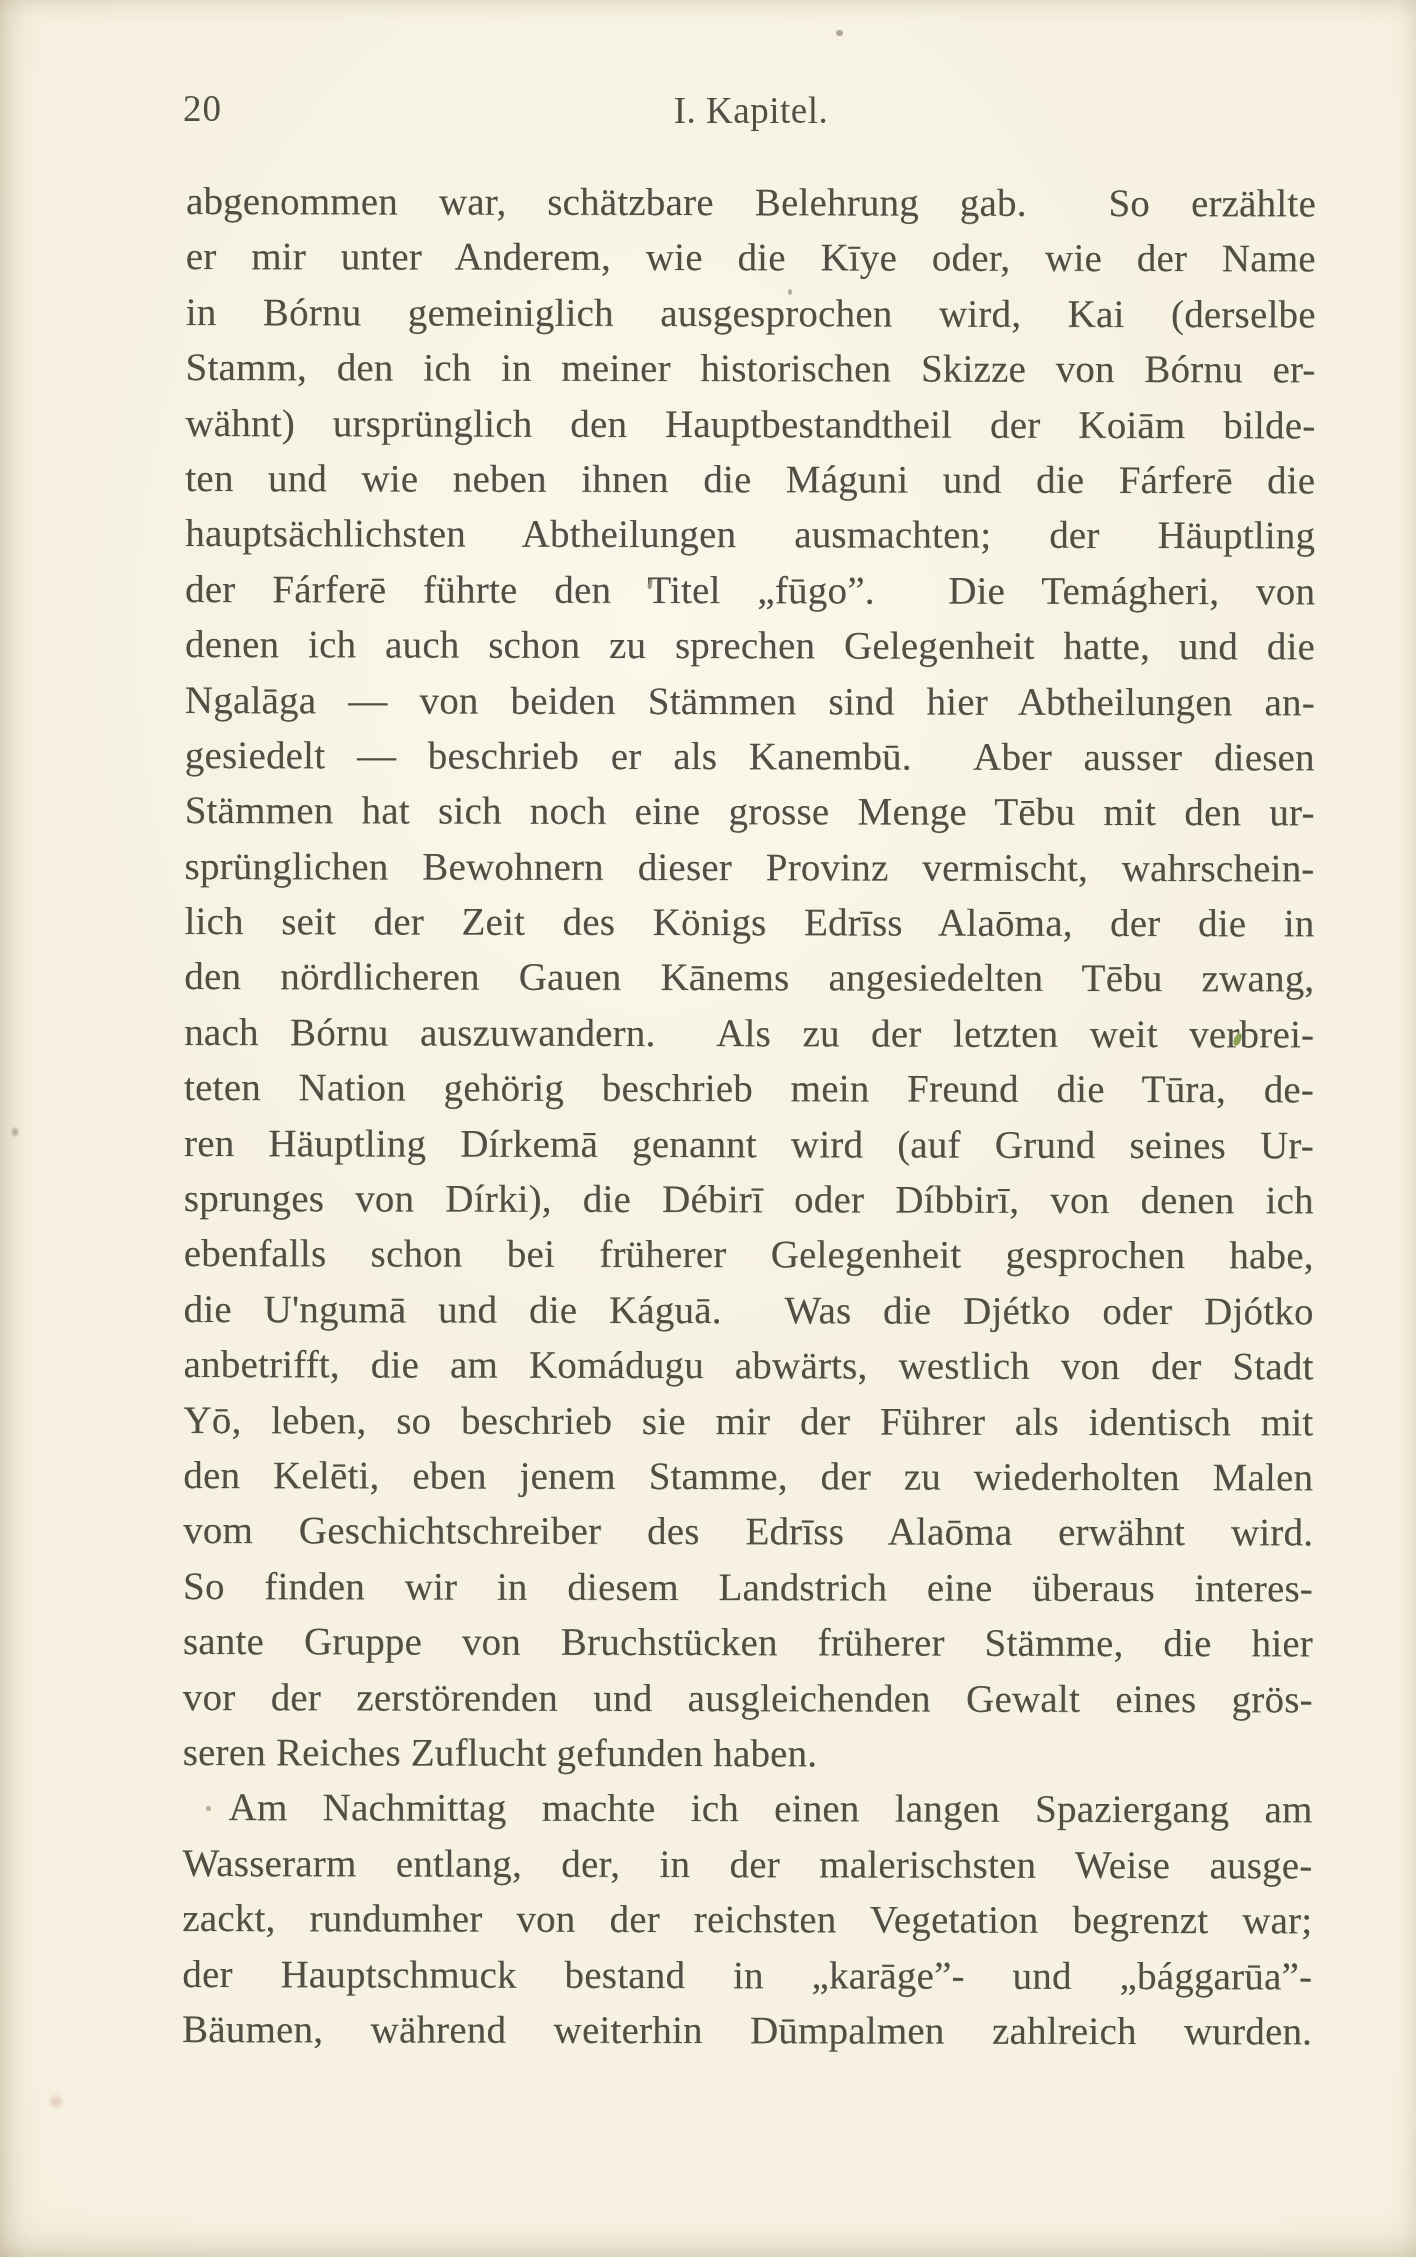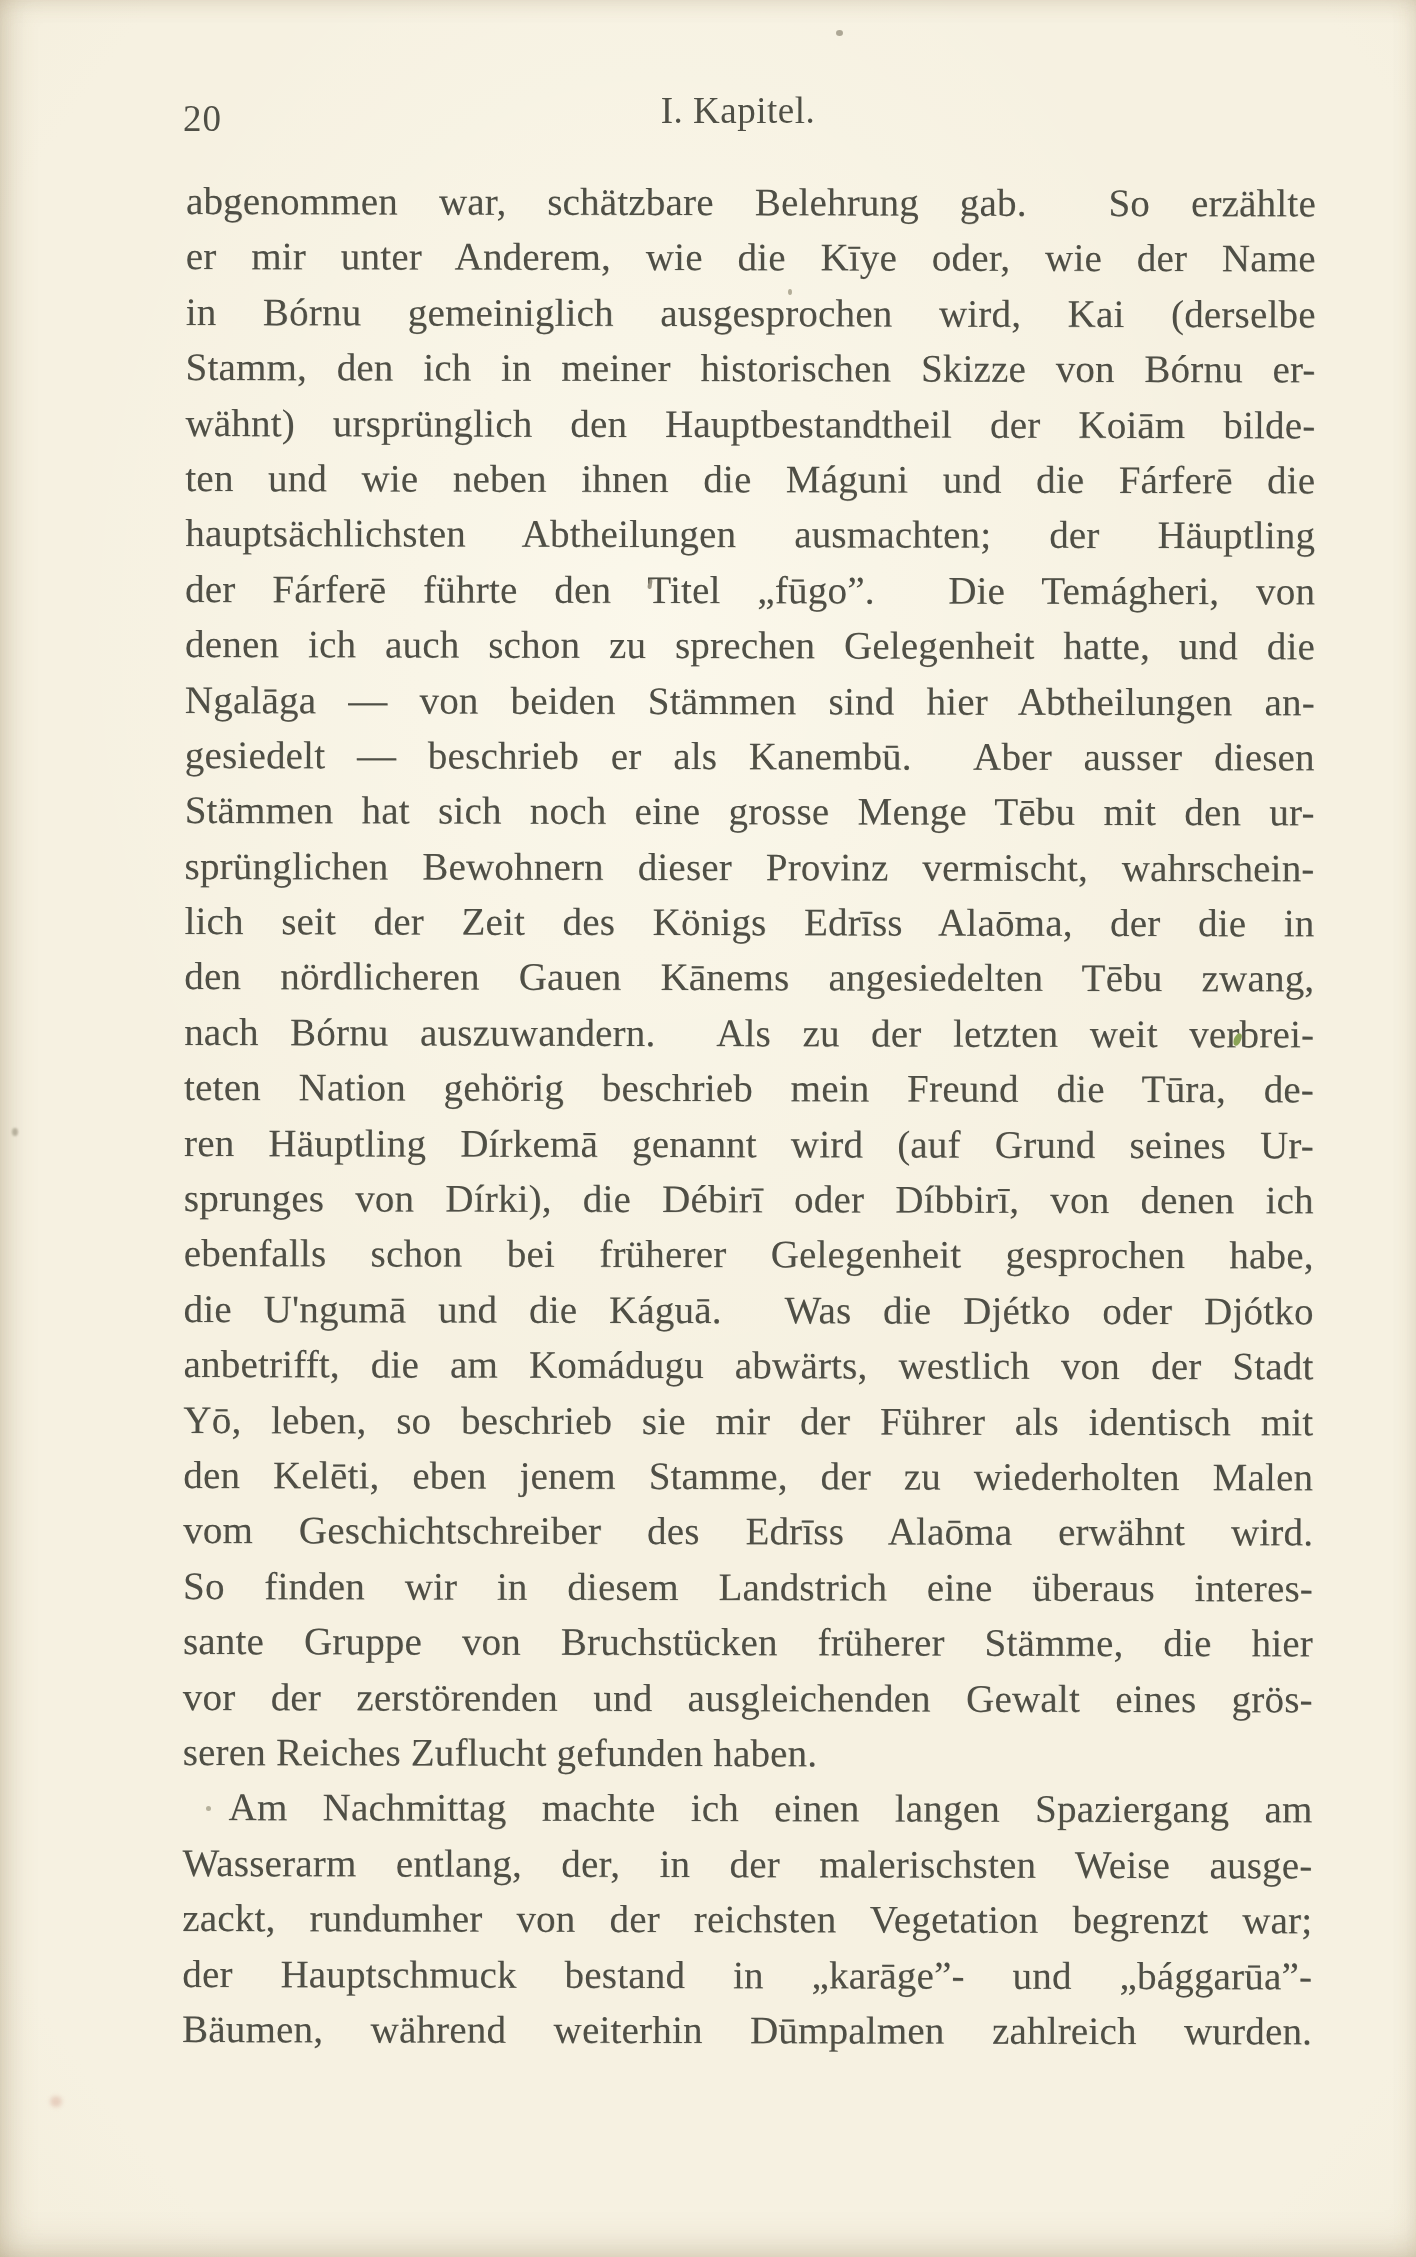--- a/index.html
+++ b/index.html
@@ -20,28 +20,28 @@
     box-shadow:
       inset 16px 0 34px -14px rgba(122,100,58,0.30),
       inset -10px 0 28px -14px rgba(130,110,66,0.16),
       inset 0 -22px 40px -18px rgba(122,100,58,0.22),
       inset 0 14px 30px -18px rgba(130,110,66,0.12);
   }
 
   .pagenum {
     position: absolute;
     left: 183px;
-    top: 97px;
+    top: 87px;
     font-size: 37px;
     letter-spacing: 1px;
   }
 
   .chapter {
     position: absolute;
-    left: 173px;
+    left: 186px;
     top: 89px;
     width: 1130px;
     text-align: center;
     font-size: 37px;
     letter-spacing: 0.5px;
   }
 
   .textblock {
     position: absolute;
     left: 186px;

